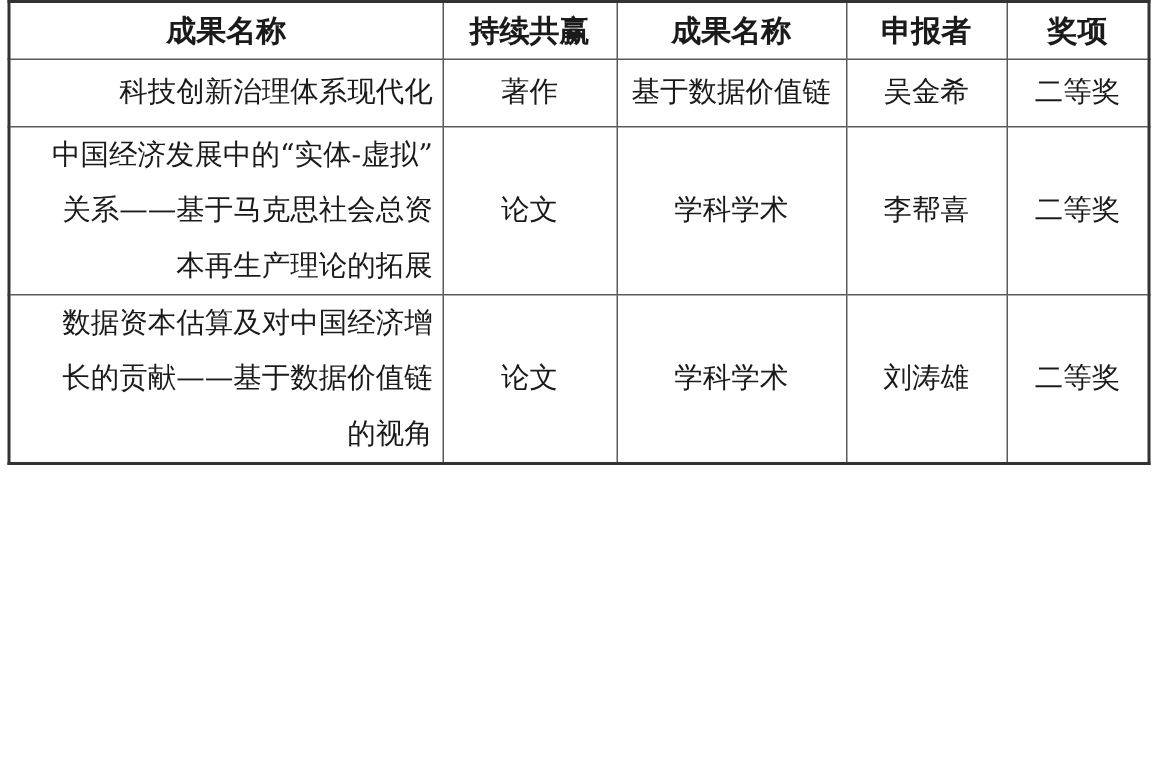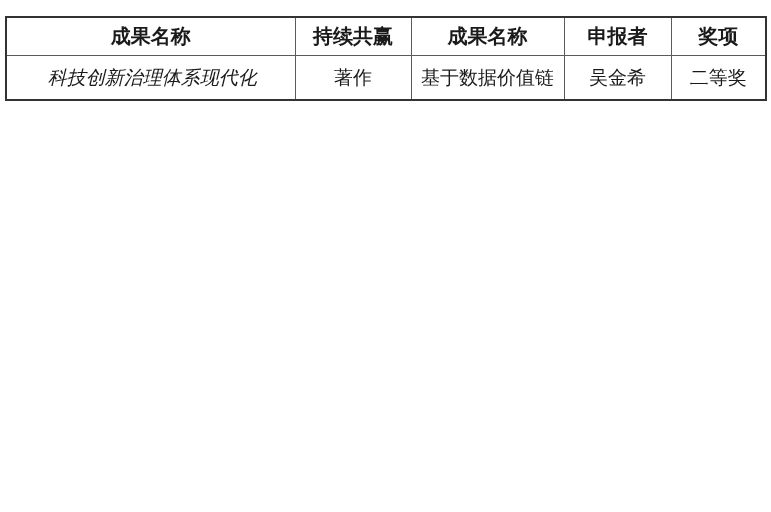--- a/index.html
+++ b/index.html
@@ -9,21 +9,21 @@
     width: 771px;
     height: 512px;
     overflow: hidden;
     font-family: "DejaVu Serif", "Liberation Serif", serif;
     color: #1a1a1a;
   }
   .page {
     box-sizing: border-box;
     width: 771px;
     height: 512px;
-    padding: 16px 6px 9px 5px;
+    padding: 0 6px 9px 5px;
   }
   table.awards {
     border-collapse: collapse;
     table-layout: fixed;
     width: 760px;
     border: 2px solid #333333;
   }
   .awards th, .awards td {
     border: 1px solid #5a5a5a;
     text-align: center;
@@ -32,24 +32,23 @@
     line-height: 37px;
     padding: 0 4px;
     overflow: hidden;
   }
   .awards th {
     font-weight: bold;
     font-size: 20px;
     line-height: 24px;
   }
   .awards td.name-cell {
-    text-align: center;
+    text-align: right;
     padding-left: 9px;
     padding-right: 6px;
-    font-style: italic;
   }
   .preline { white-space: pre-line; }
   tr.h-header { height: 38px; }
   tr.h-single { height: 45px; }
   tr.h-triple { height: 112px; }
   tr.h-last   { height: 76px; }
   col.c-name { width: 289px; }
   col.c-form { width: 116px; }
   col.c-cat  { width: 153px; }
   col.c-app  { width: 107px; }
@@ -77,15 +76,33 @@
       </tr>
     </thead>
     <tbody>
       <tr class="h-single">
         <td class="name-cell preline">科技创新治理体系现代化</td>
         <td>著作</td>
         <td class="preline">基于数据价值链</td>
         <td>吴金希</td>
         <td>二等奖</td>
       </tr>
+      <tr class="h-triple">
+        <td class="name-cell preline">中国经济发展中的“实体-虚拟”
+关系——基于马克思社会总资
+本再生产理论的拓展</td>
+        <td>论文</td>
+        <td class="preline">学科学术</td>
+        <td>李帮喜</td>
+        <td>二等奖</td>
+      </tr>
+      <tr class="h-triple">
+        <td class="name-cell preline">数据资本估算及对中国经济增
+长的贡献——基于数据价值链
+的视角</td>
+        <td>论文</td>
+        <td class="preline">学科学术</td>
+        <td>刘涛雄</td>
+        <td>二等奖</td>
+      </tr>
     </tbody>
   </table>
 </div>
 
 </body></html>

